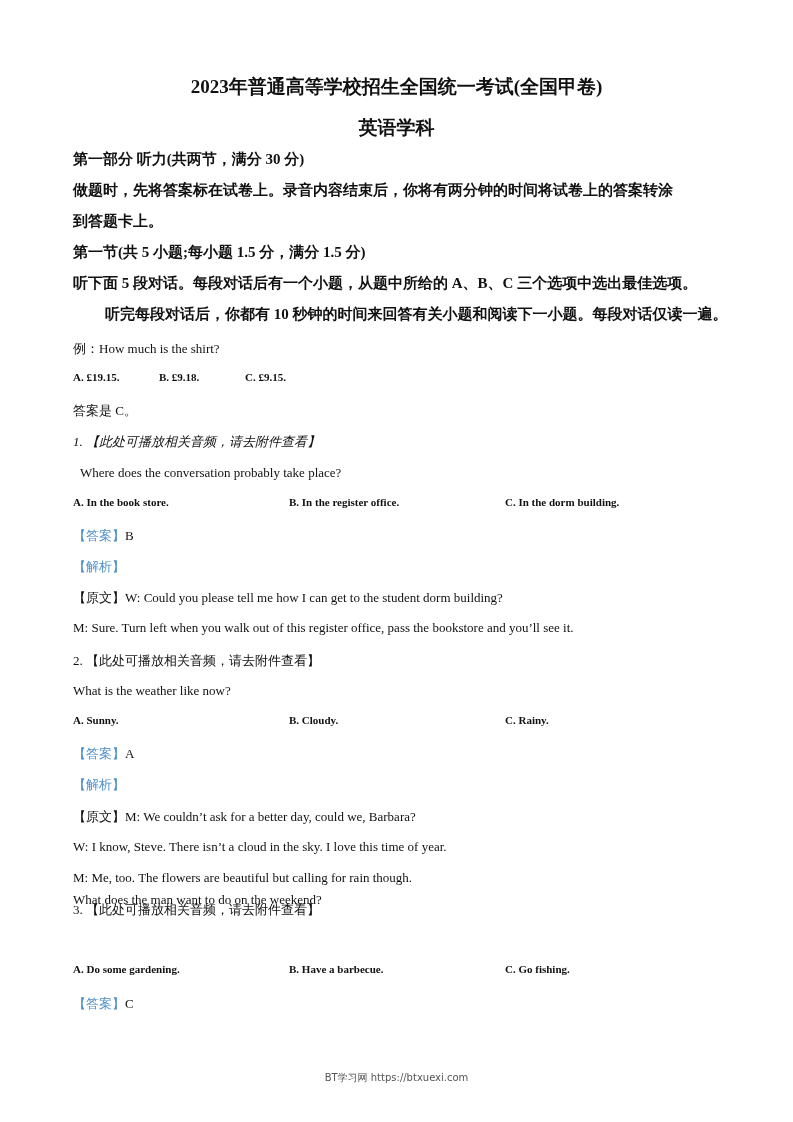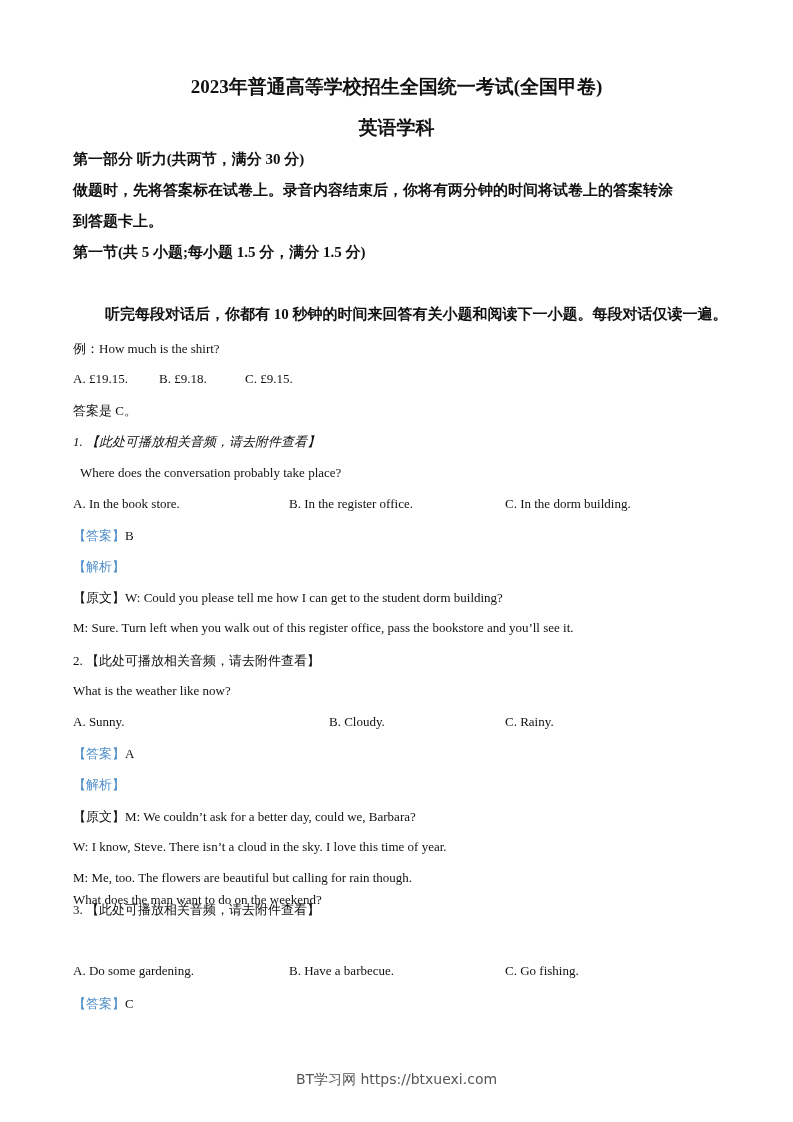--- a/index.html
+++ b/index.html
@@ -3,36 +3,37 @@
 <meta charset="utf-8">
 <style>
   html, body { margin: 0; padding: 0; background: #ffffff; }
   body { width: 793px; height: 1122px; position: relative; overflow: hidden;
          font-family: "Liberation Serif", "DejaVu Serif", serif; color: #111; }
   .page { position: absolute; left: 0; top: 0; width: 793px; height: 806px; }
   .title { position: absolute; left: 0; width: 793px; text-align: center; font-weight: bold; font-size: 19px; }
   .line { position: absolute; left: 73px; white-space: nowrap; font-size: 13px; }
   .bold { font-weight: bold; font-size: 15px; }
   .blue { color: #4f8fc9; }
-  .opt { position: absolute; white-space: nowrap; font-size: 13px; }
+  .opt { position: absolute; white-space: nowrap; font-size: 11px; font-weight: bold; }
   .footer { position: absolute; left: 0; width: 793px; top: 1071px; text-align: center;
-            font-family: "DejaVu Sans", sans-serif; font-size: 14px; color: #555; }
+            font-family: "DejaVu Sans", sans-serif; font-size: 10px; color: #555; }
 </style>
 </head>
 <body>
 
 <div class="page">
 
   <div class="title" style="top:74px;">2023年普通高等学校招生全国统一考试(全国甲卷)</div>
   <div class="title" style="top:115px;">英语学科</div>
 
   <div class="line bold" style="top:150px;">第一部分  听力(共两节，满分 30 分)</div>
   <div class="line bold" style="top:181px;">做题时，先将答案标在试卷上。录音内容结束后，你将有两分钟的时间将试卷上的答案转涂</div>
   <div class="line bold" style="top:212px;">到答题卡上。</div>
   <div class="line bold" style="top:243px;">第一节(共 5 小题;每小题 1.5 分，满分 1.5 分)</div>
+  <div class="line bold" style="top:274px;">听下面 5 段对话。每段对话后有一个小题，从题中所给的 A、B、C 三个选项中选出最佳选项。</div>
   <div class="line bold" style="top:305px;margin-left:32px;">听完每段对话后，你都有 10 秒钟的时间来回答有关小题和阅读下一小题。每段对话仅读一遍。</div>
 
   <div class="line" style="top:340px;">例：How much is the shirt?</div>
   <div class="opt" style="top:371px; left:73px;">A. £19.15.</div>
   <div class="opt" style="top:371px; left:159px;">B. £9.18.</div>
   <div class="opt" style="top:371px; left:245px;">C. £9.15.</div>
   <div class="line" style="top:402px;">答案是 C。</div>
 
   <div class="line" style="top:433px;font-style:italic;">1. 【此处可播放相关音频，请去附件查看】</div>
   <div class="line" style="top:465px;margin-left:7px;">Where does the conversation probably take place?</div>
@@ -44,21 +45,21 @@
   </div>
   <div class="line blue" style="top:558px;">【解析】</div>
   <div class="line" style="top:589px;">
     <span>【原文】</span><span>W: Could you please tell me how I can get to the student dorm building?</span>
   </div>
   <div class="line" style="top:620px;text-align:center;">M: Sure. Turn left when you walk out of this register office, pass the bookstore and you’ll see it.</div>
 
   <div class="line" style="top:652px;">2. 【此处可播放相关音频，请去附件查看】</div>
   <div class="line" style="top:683px;">What is the weather like now?</div>
   <div class="opt" style="top:714px; left:73px;">A. Sunny.</div>
-  <div class="opt" style="top:714px; left:289px;margin-left:40px;">B. Cloudy.</div>
+  <div class="opt" style="top:714px; left:289px;">B. Cloudy.</div>
   <div class="opt" style="top:714px; left:505px;">C. Rainy.</div>
   <div class="line" style="top:745px;">
     <span class="blue">【答案】</span><span>A</span>
   </div>
   <div class="line blue" style="top:776px;">【解析】</div>
   <div class="line" style="top:808px;">
     <span>【原文】</span><span>M: We couldn’t ask for a better day, could we, Barbara?</span>
   </div>
   <div class="line" style="top:870px;">M: Me, too. The flowers are beautiful but calling for rain though.</div>
   <div class="line" style="top:839px;">W: I know, Steve. There isn’t a cloud in the sky. I love this time of year.</div>

